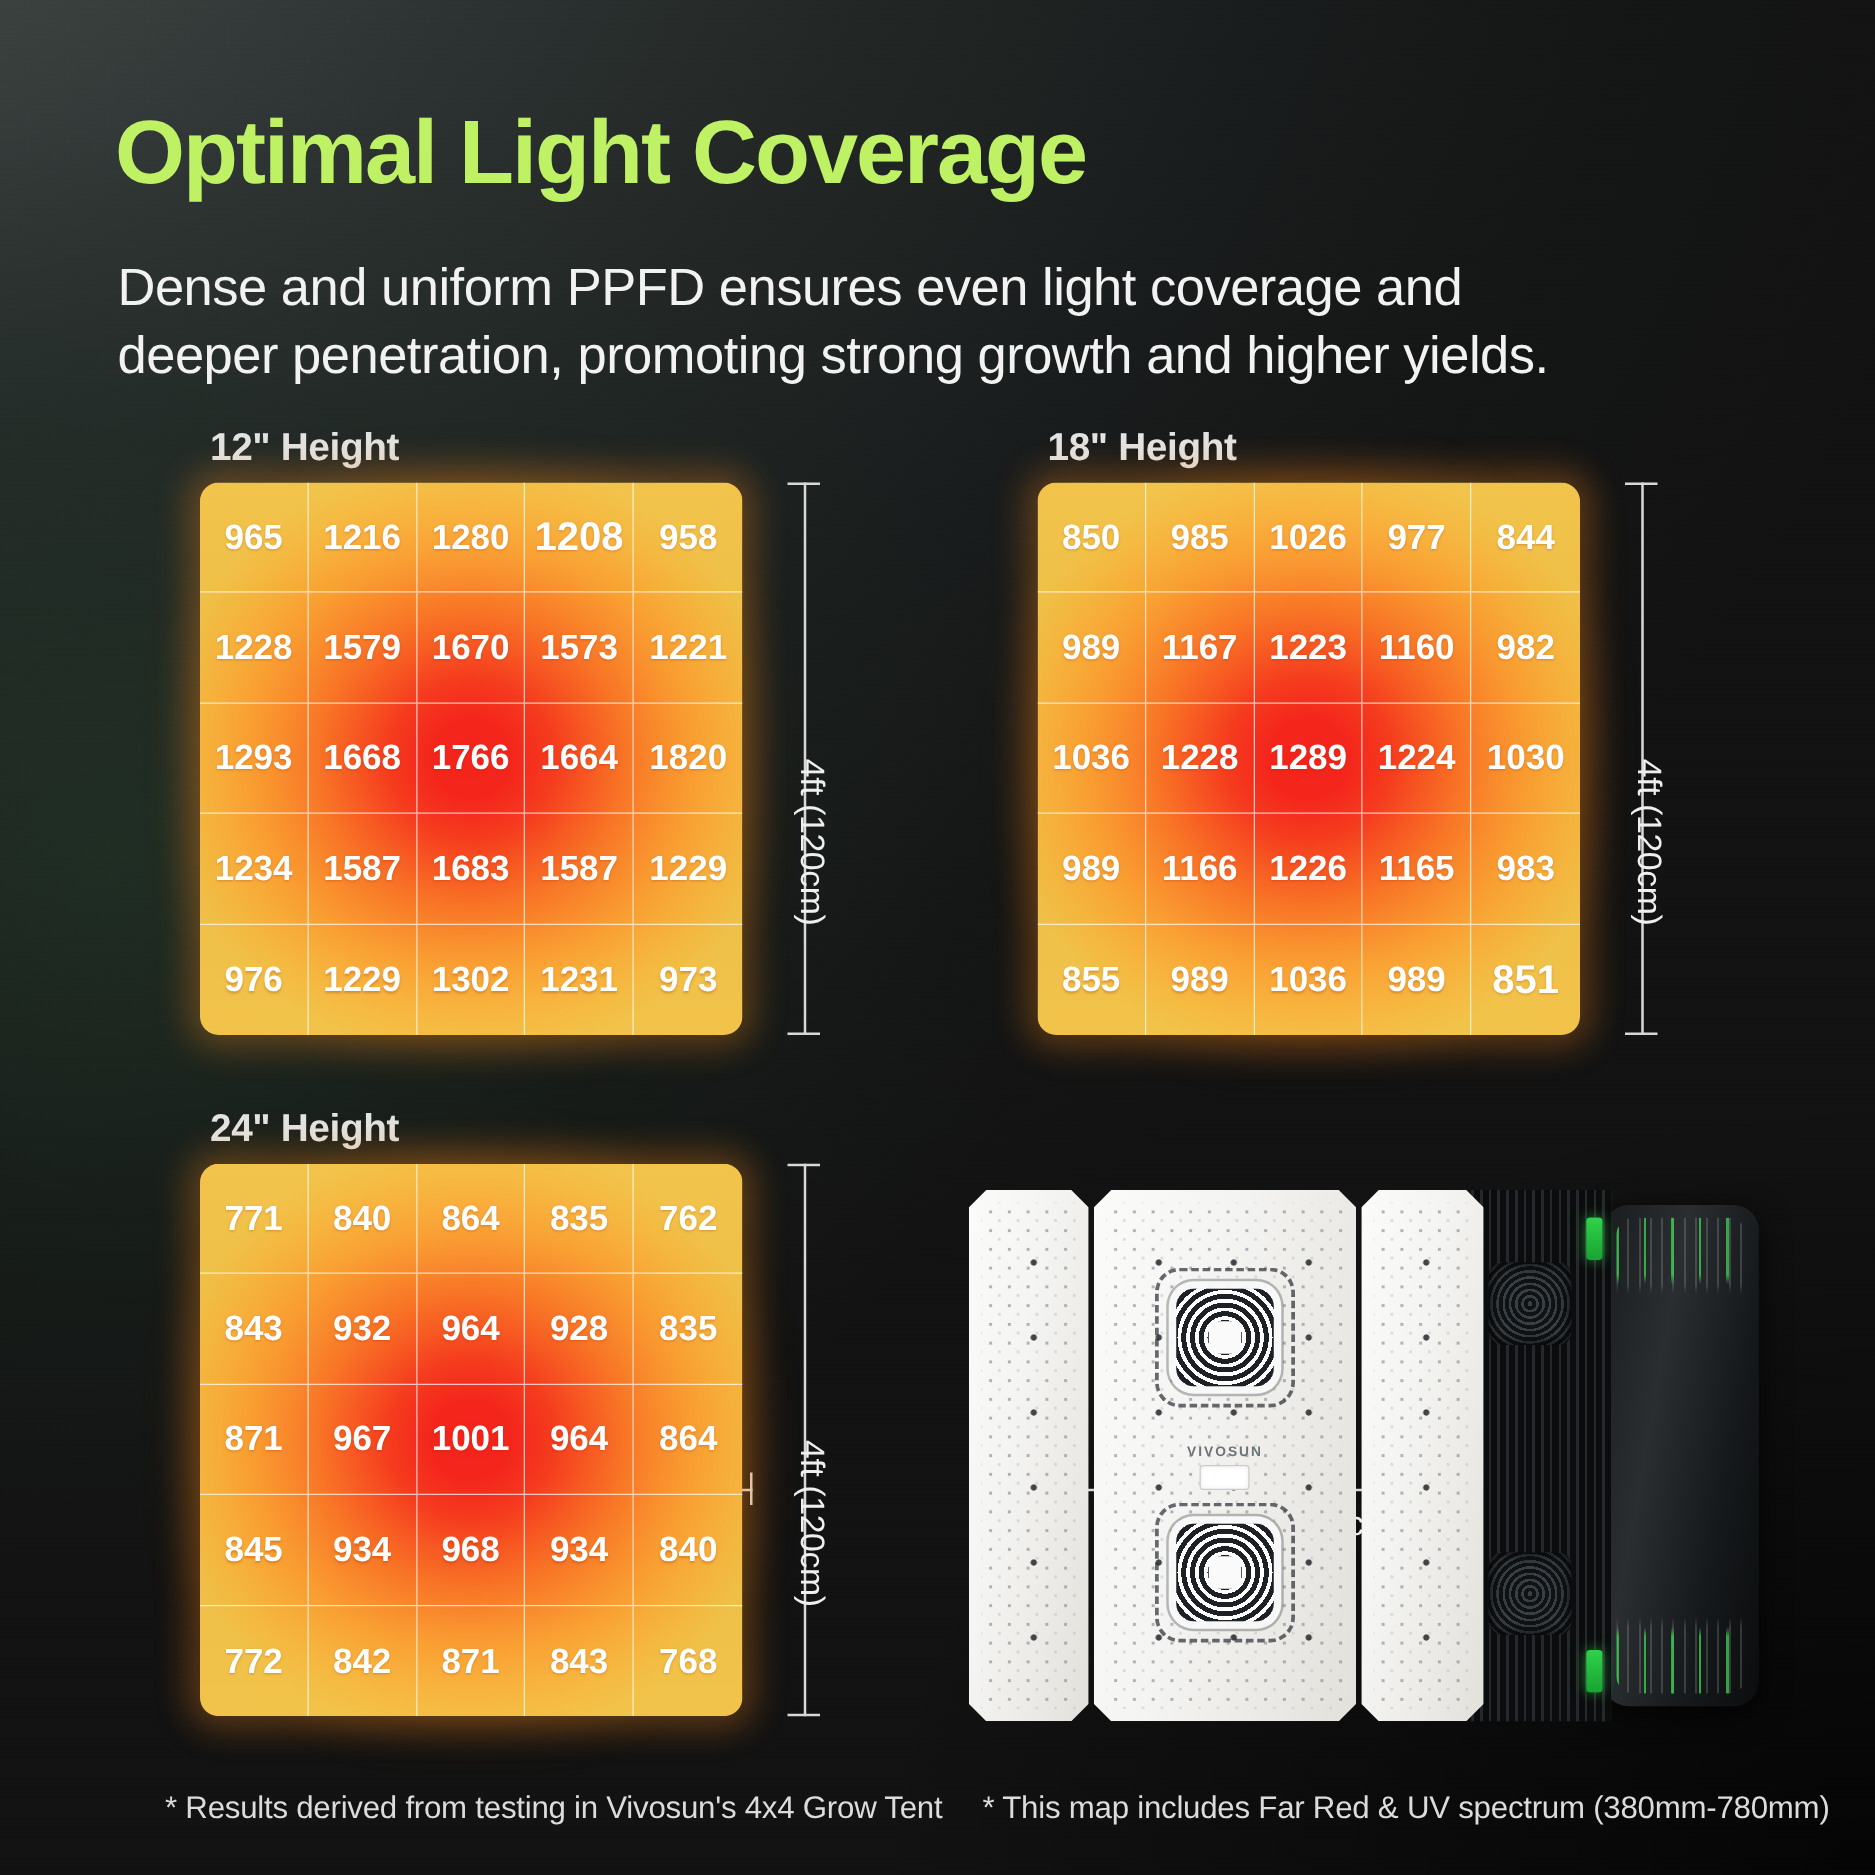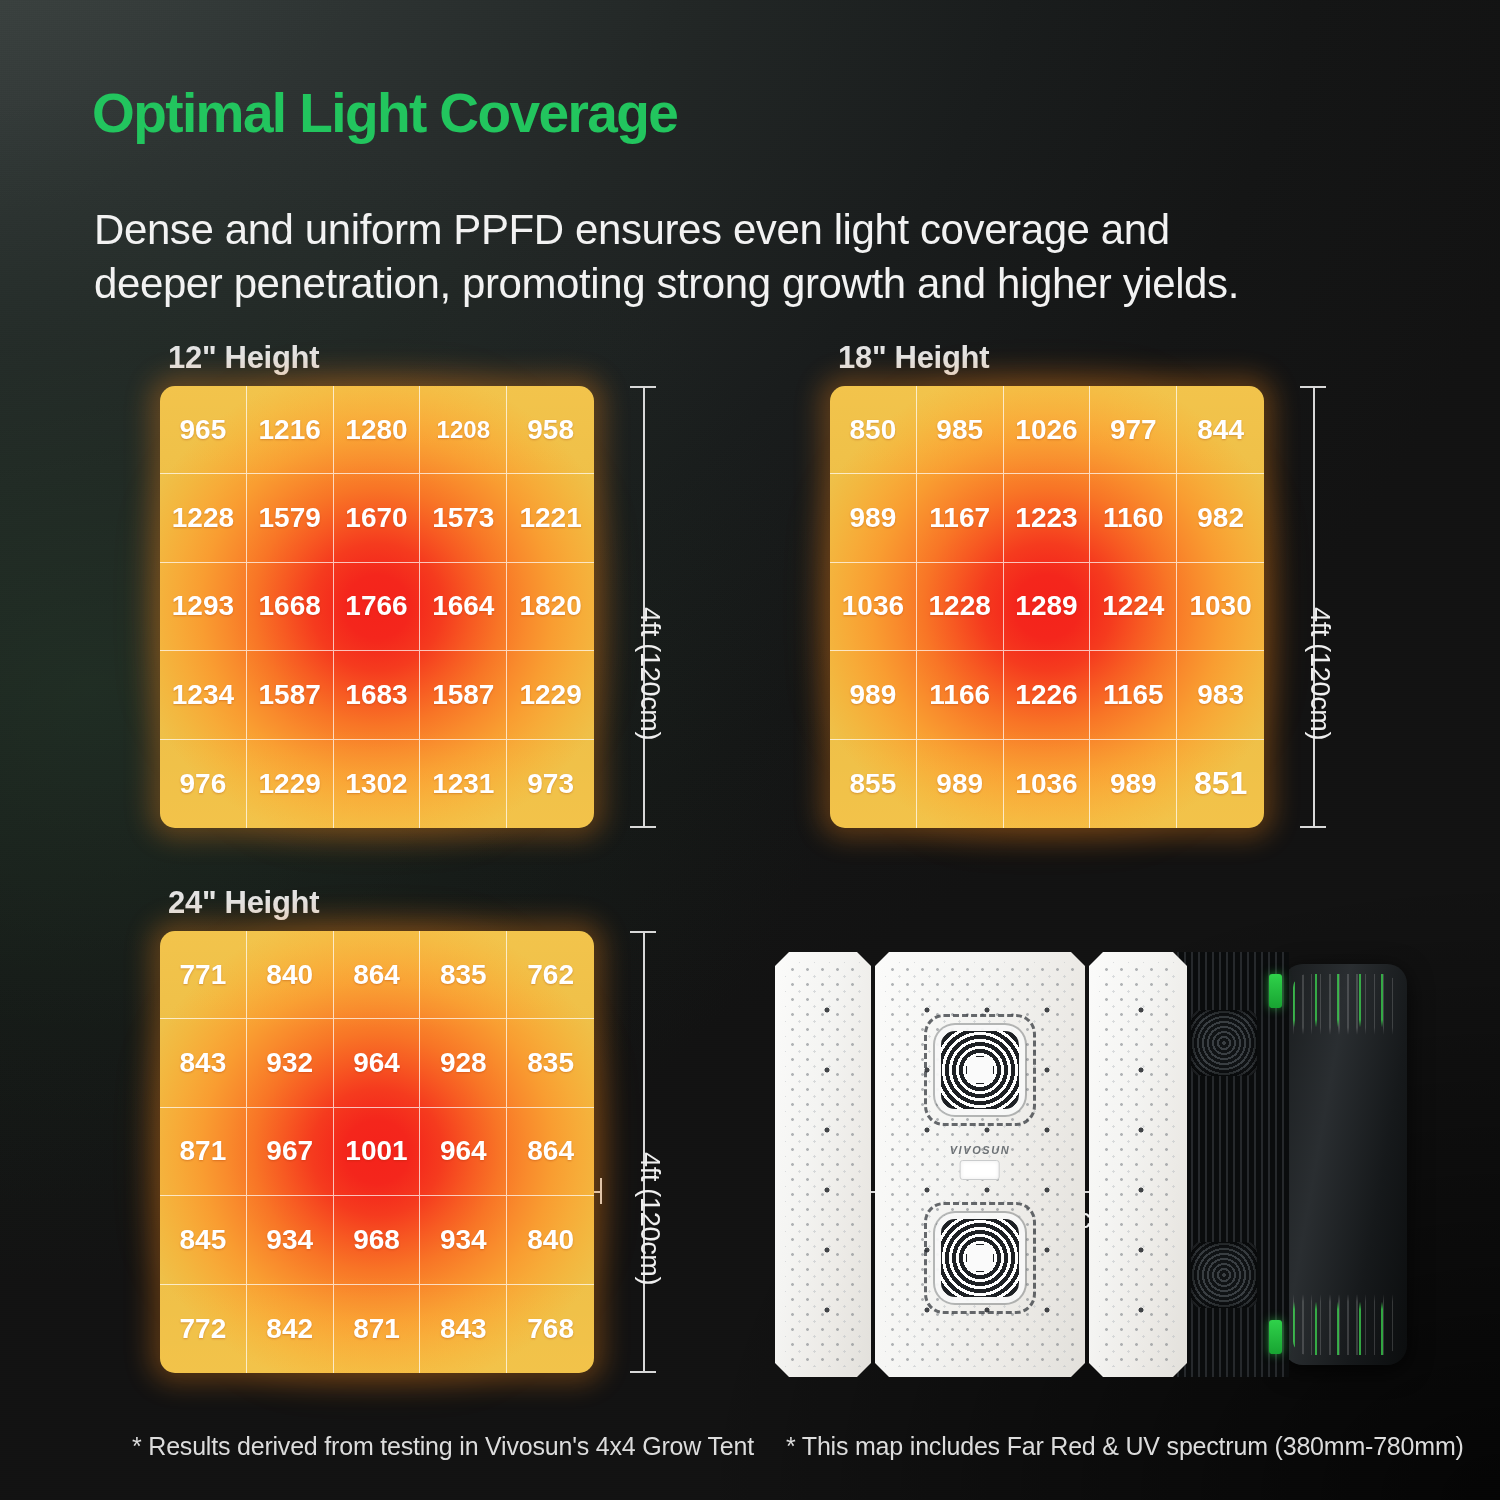--- a/index.html
+++ b/index.html
@@ -24,21 +24,21 @@
   #bg-noise{
     position:absolute; inset:0; opacity:.26; mix-blend-mode:overlay;
     background-image:
       repeating-linear-gradient(0deg, rgba(255,255,255,.05) 0 1px, rgba(0,0,0,.05) 1px 2px),
       repeating-linear-gradient(90deg, rgba(255,255,255,.045) 0 1px, rgba(0,0,0,.045) 1px 2px);
   }
 
   
   #title{
     position:absolute; left:92px; top:86px;
-    font-size:55px; font-weight:bold; color:#22c55e;
+    font-size:72px; font-weight:bold; color:#bef264;
     letter-spacing:-1.6px; line-height:1;
     white-space:nowrap;
   }
   #subtitle{
     position:absolute; left:94px; top:203px;
     font-size:42px; color:#f2f2f2; line-height:1.29;
     letter-spacing:-.4px;
     white-space:pre-line;
   }
 
@@ -243,21 +243,21 @@
 <div class="map-block" id="map0" style="left:160px; top:340px;">
   <div class="map-label">12" Height</div>
   <div class="map-outer">
     <div class="map-glow"></div>
     <div class="grid" id="grid0" style="width:434px; height:442px;">
       <div class="grid-bg"></div>
       <div class="cells">
           <div class="cell" style="font-size: 28px;">965</div>
           <div class="cell" style="font-size: 28px;">1216</div>
           <div class="cell" style="font-size: 28px;">1280</div>
-          <div class="cell" style="font-size: 24px;">1208</div>
+          <div class="cell" style="font-size: 32px;">1208</div>
           <div class="cell" style="font-size: 28px;">958</div>
           <div class="cell" style="font-size: 28px;">1228</div>
           <div class="cell" style="font-size: 28px;">1579</div>
           <div class="cell" style="font-size: 28px;">1670</div>
           <div class="cell" style="font-size: 28px;">1573</div>
           <div class="cell" style="font-size: 28px;">1221</div>
           <div class="cell" style="font-size: 28px;">1293</div>
           <div class="cell" style="font-size: 28px;">1668</div>
           <div class="cell" style="font-size: 28px;">1766</div>
           <div class="cell" style="font-size: 28px;">1664</div>
@@ -401,21 +401,21 @@
     <div class="led-dark"></div>
   </div>
 
   <div class="panel" style="left:100px; width:210px; clip-path:polygon(0 14px,14px 0,196px 0,210px 14px,210px 411px,196px 425px,14px 425px,0 411px);">
     <div class="led-grid"></div>
     <div class="led-dark"></div>
     <div class="fan-ring" style="left:49px; top:62px;"></div>
     <div class="fan" style="left:66px; top:79px;"></div>
     <div class="fan-ring" style="left:49px; top:250px;"></div>
     <div class="fan" style="left:66px; top:267px;"></div>
-    <div id="brand" style="top:192px;font-style:italic;">
+    <div id="brand" style="top:204px;">
       <div class="word">VIVOSUN</div>
       <div class="chip"></div>
     </div>
   </div>
 
   <div class="panel" style="left:314px; width:98px; clip-path:polygon(0 14px,14px 0,84px 0,98px 14px,98px 411px,84px 425px,14px 425px,0 411px);">
     <div class="led-grid"></div>
     <div class="led-dark"></div>
   </div>
 </div>

